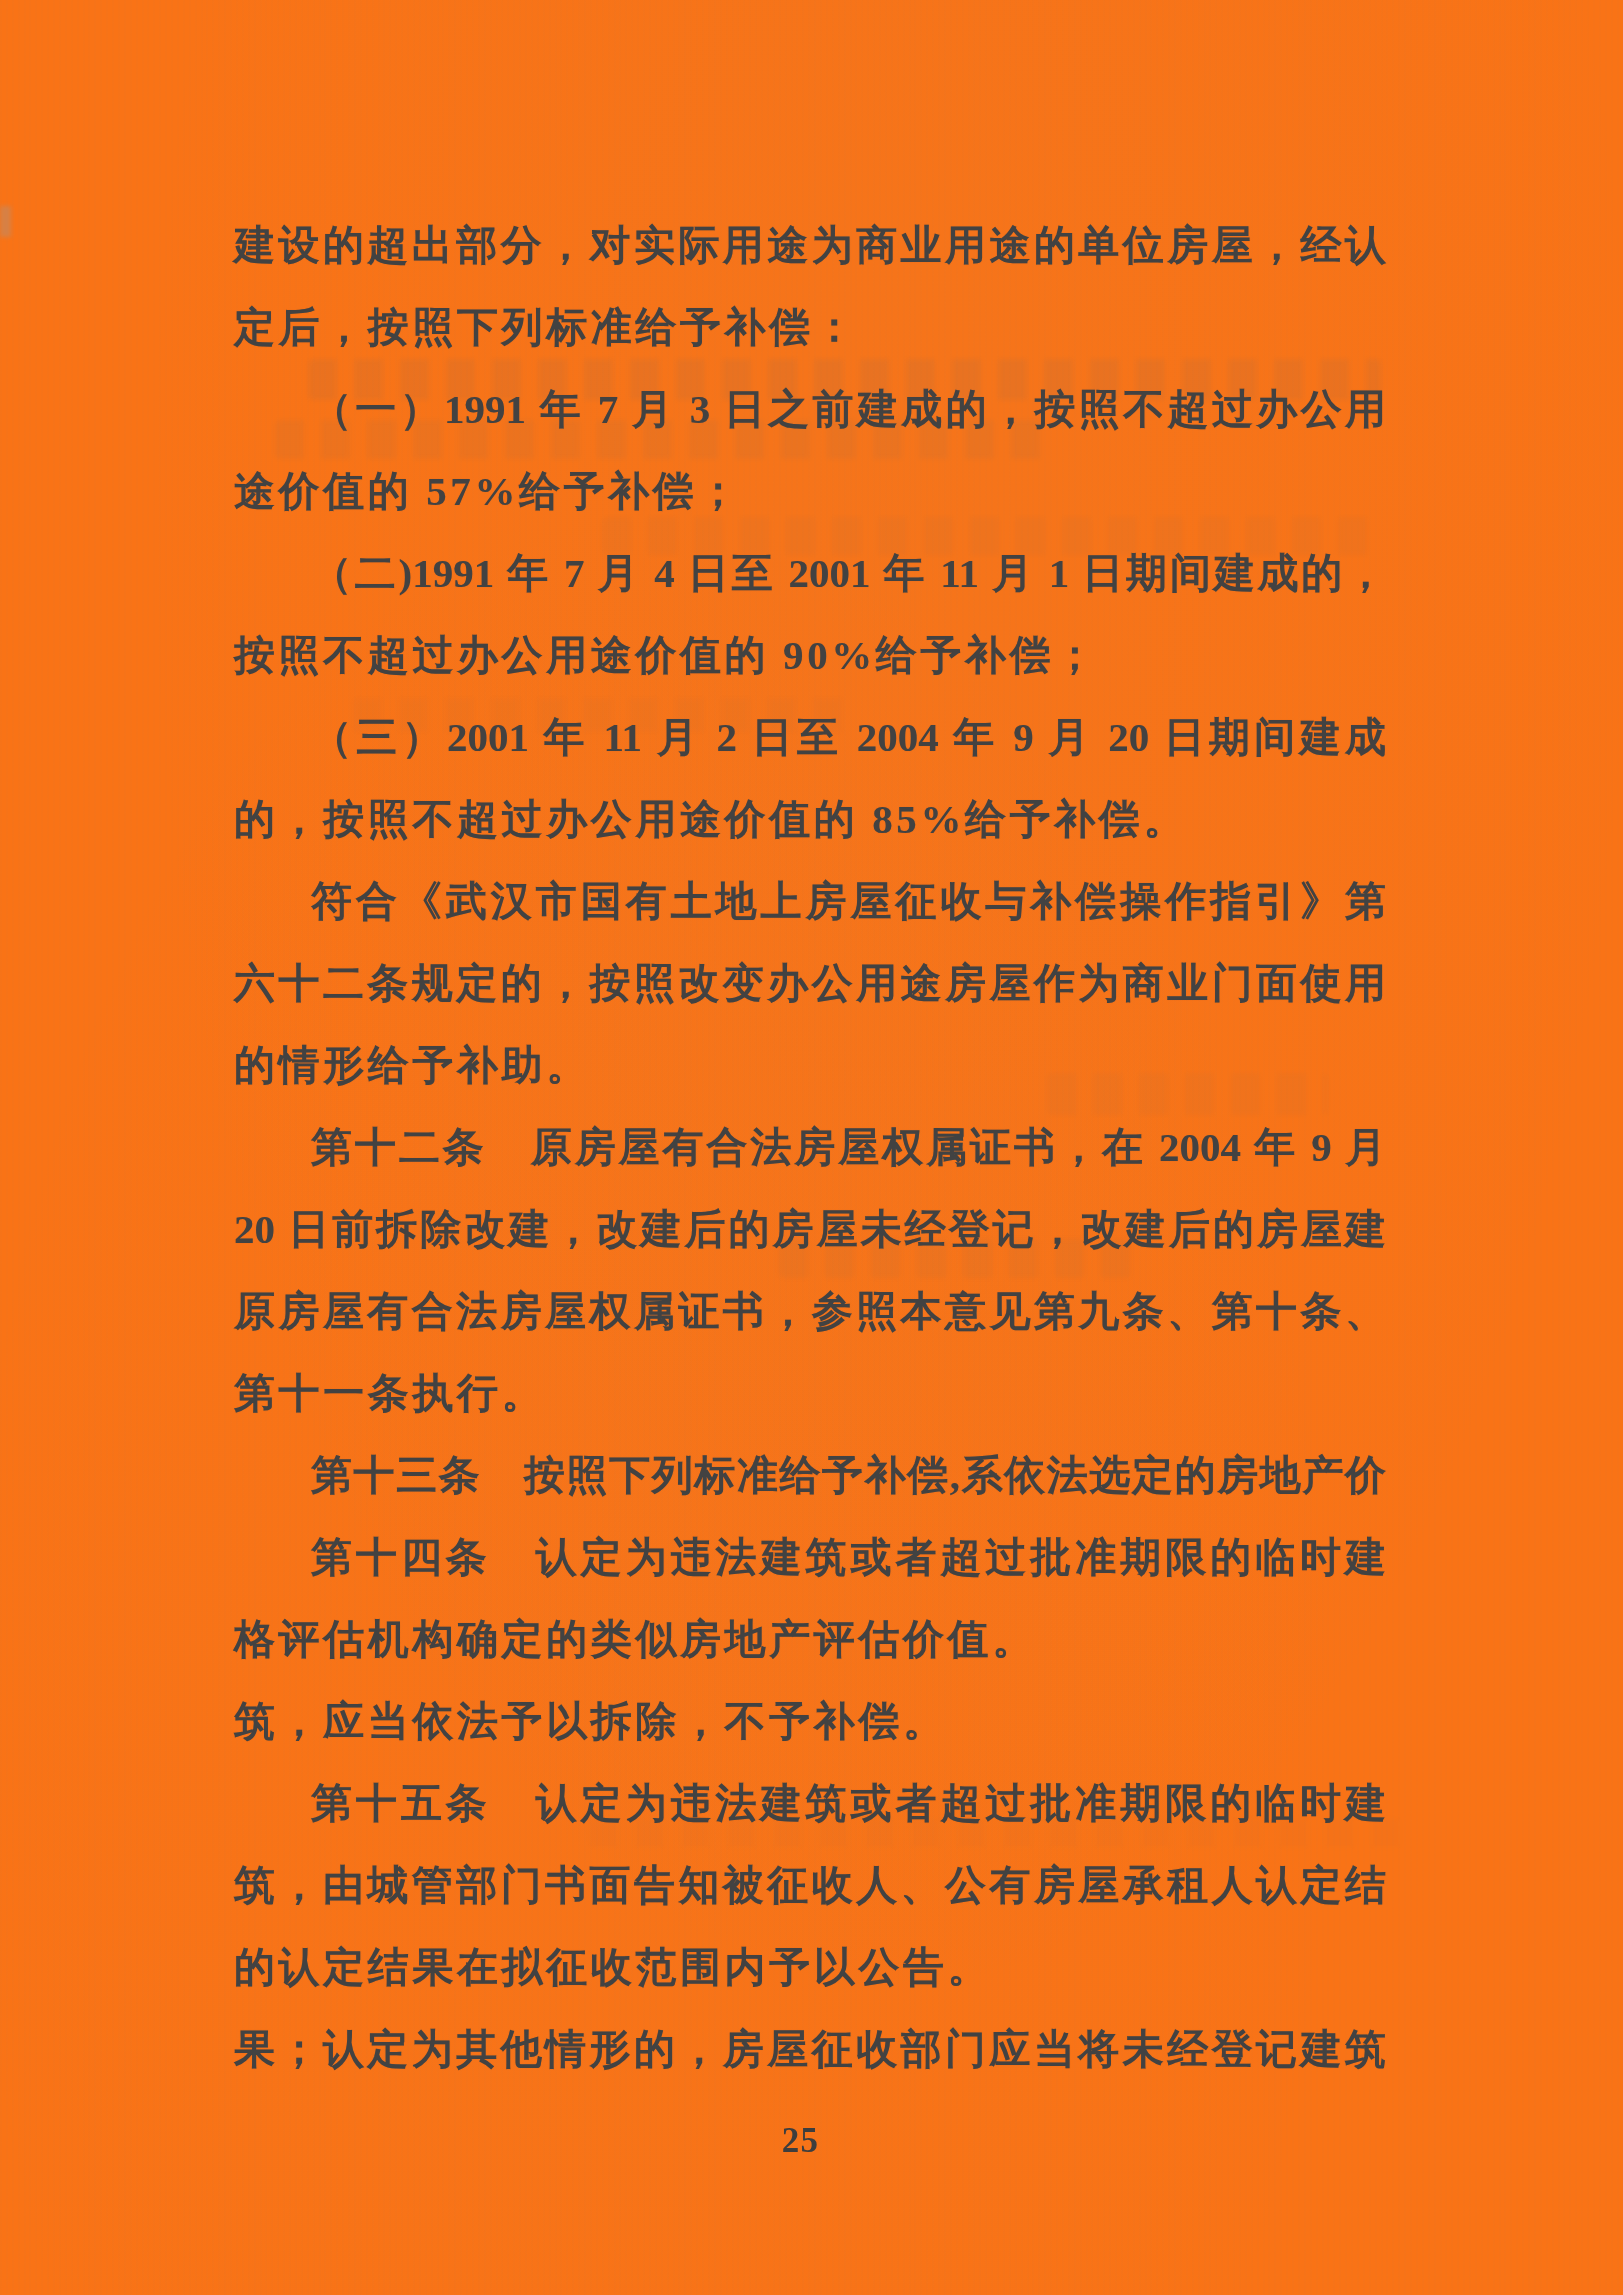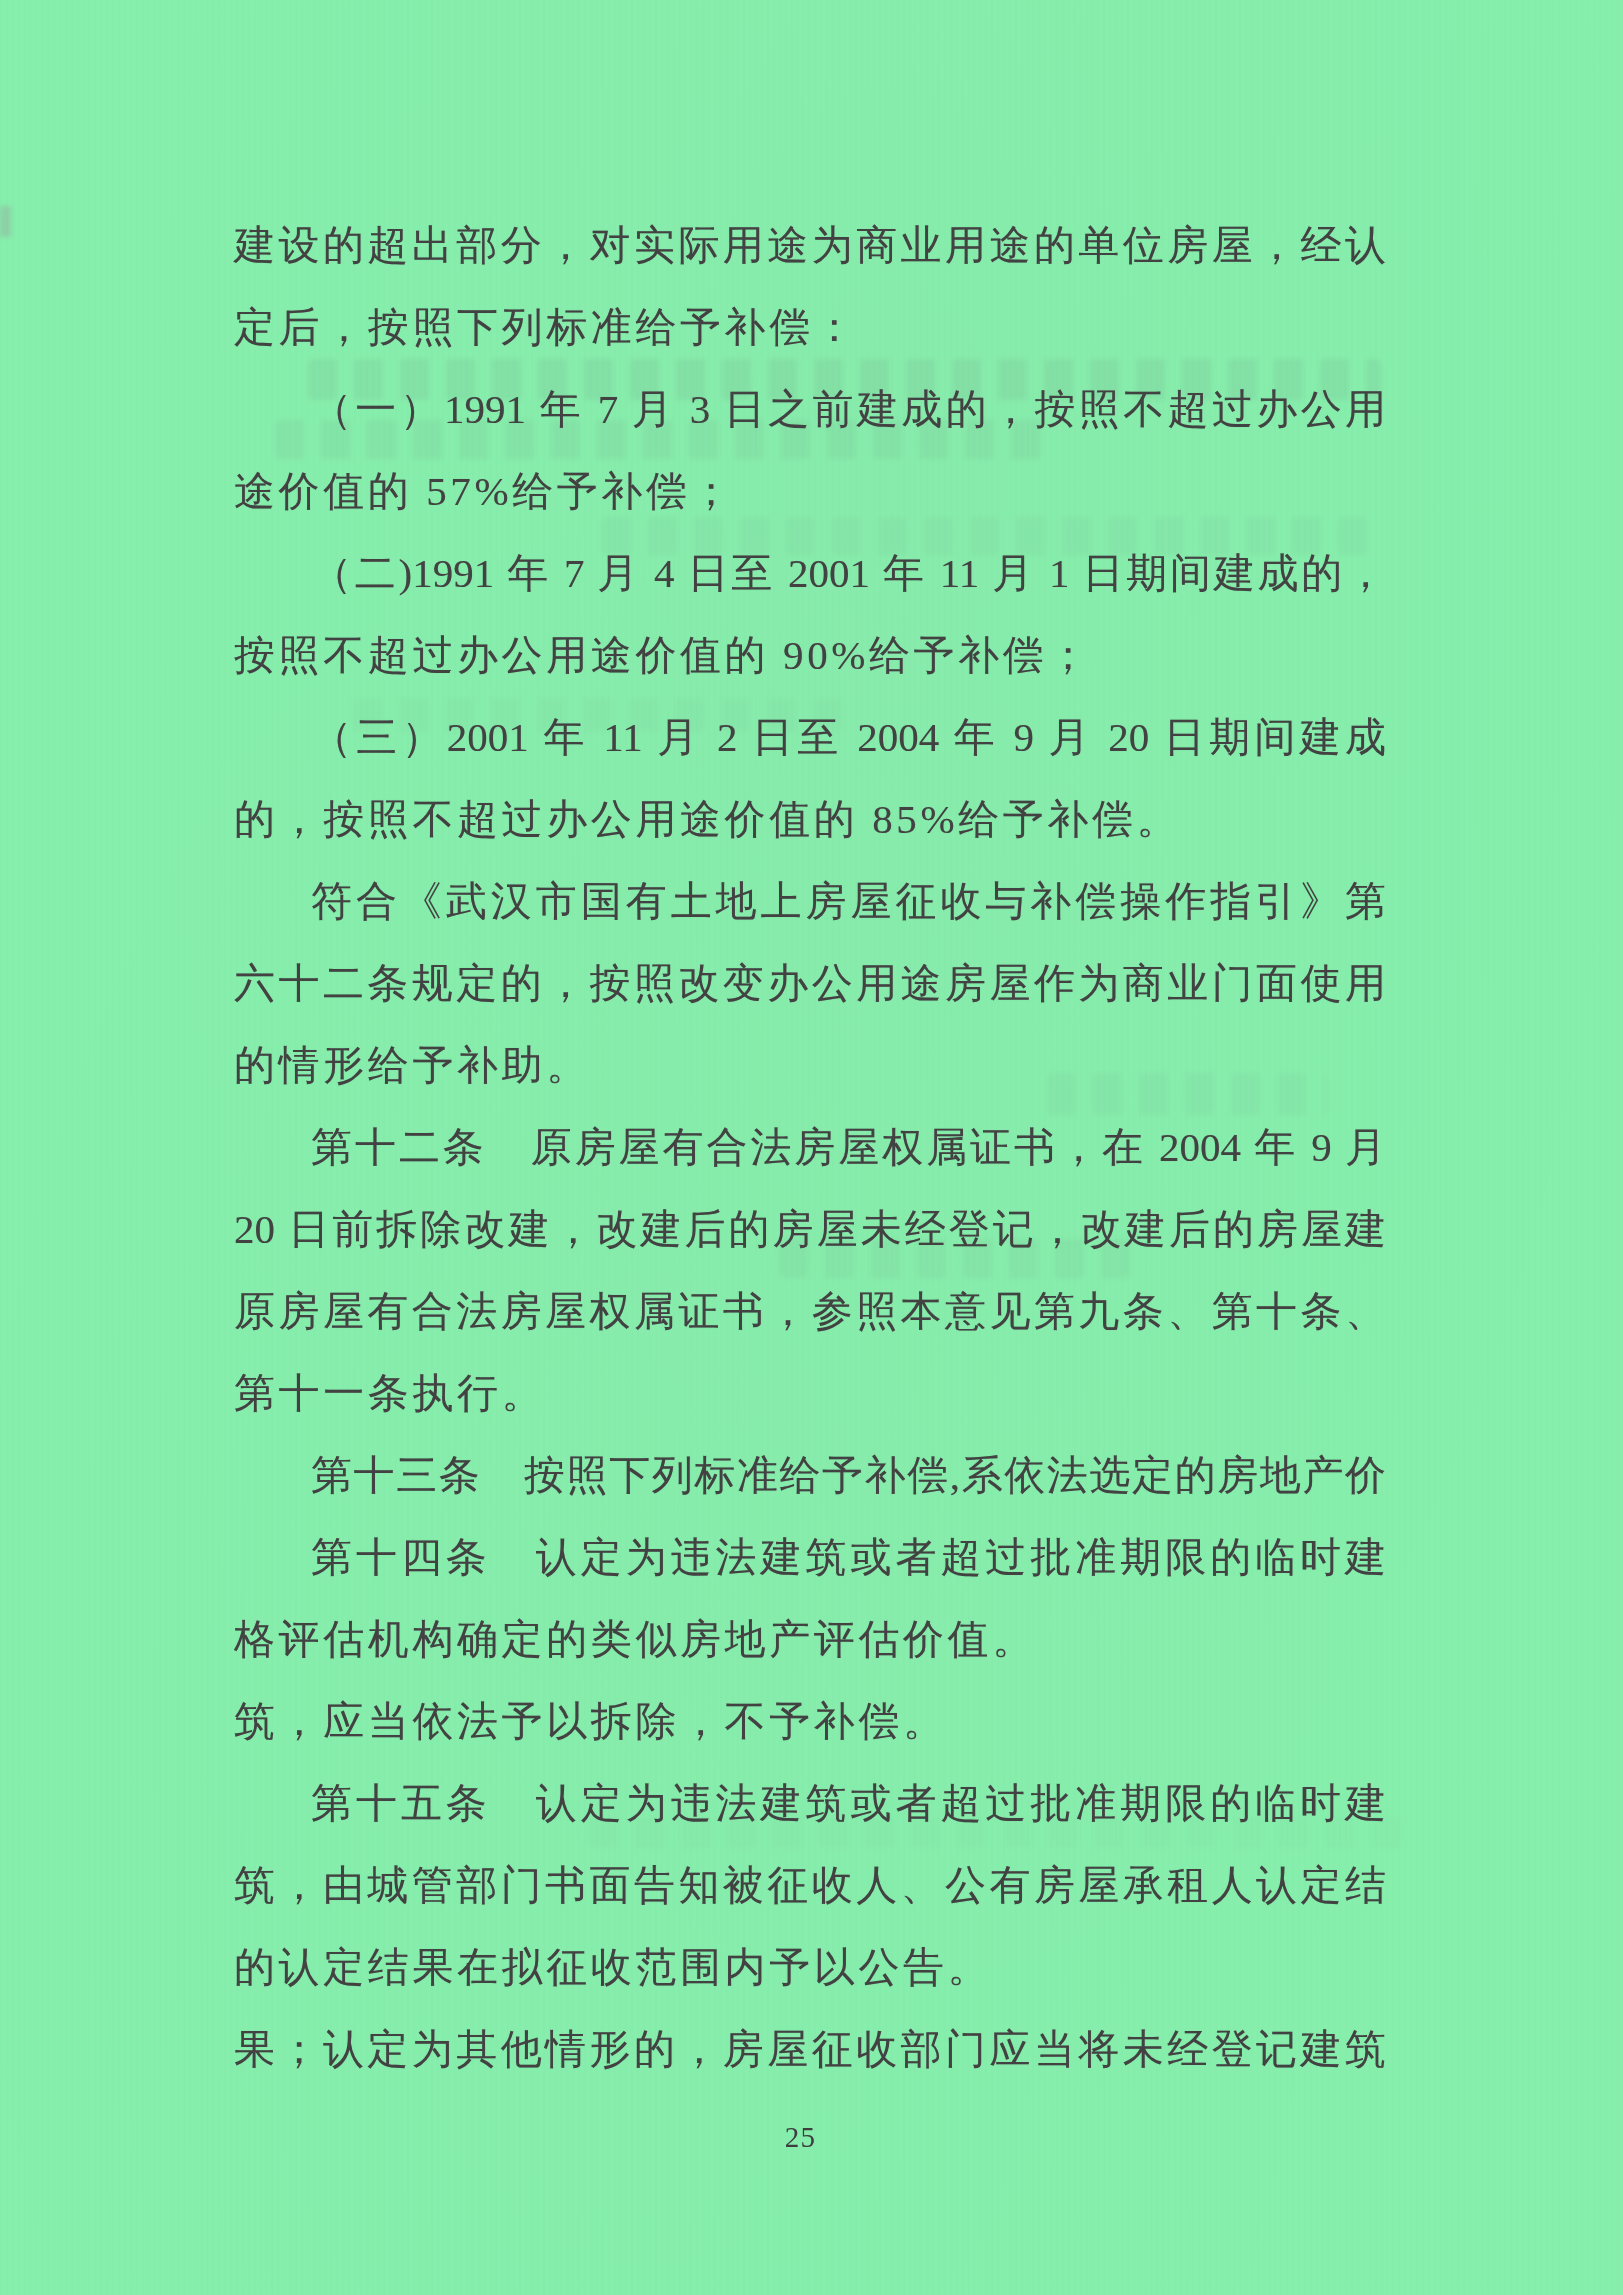--- a/index.html
+++ b/index.html
@@ -10,22 +10,23 @@
     width: 1623px;
     height: 2295px;
     position: relative;
     background: #fbfbfa;
     font-family: "Liberation Serif", "DejaVu Serif", serif;
     overflow: hidden;
   }
   .page {
     position: absolute;
     inset: 0;
-    background: #86efac;
+    background: #f97316;
     overflow: hidden;
+    font-weight: bold;
   }
   
   .texture {
     position: absolute;
     inset: 0;
     background:
       repeating-linear-gradient(90deg, rgba(120,120,120,0.018) 0 2px, rgba(0,0,0,0) 2px 5.9px),
       radial-gradient(ellipse at 55% 22%, rgba(150,150,150,0.035), rgba(0,0,0,0) 62%),
       radial-gradient(ellipse at 40% 75%, rgba(150,150,150,0.02), rgba(0,0,0,0) 55%);
     pointer-events: none;
@@ -81,21 +82,21 @@
     text-align-last: left;
     letter-spacing: 3.6px;
   }
   .indent { text-indent: 77px; }
   .page-number {
     position: absolute;
     left: 0;
     right: 22px;
     top: 2121px;
     text-align: center;
-    font-size: 29px;
+    font-size: 35px;
     letter-spacing: 1.3px;
     color: #3e3e3e;
   }
 </style>
 </head>
 <body>
 
 <div class="page">
   <div class="texture"></div>
 

